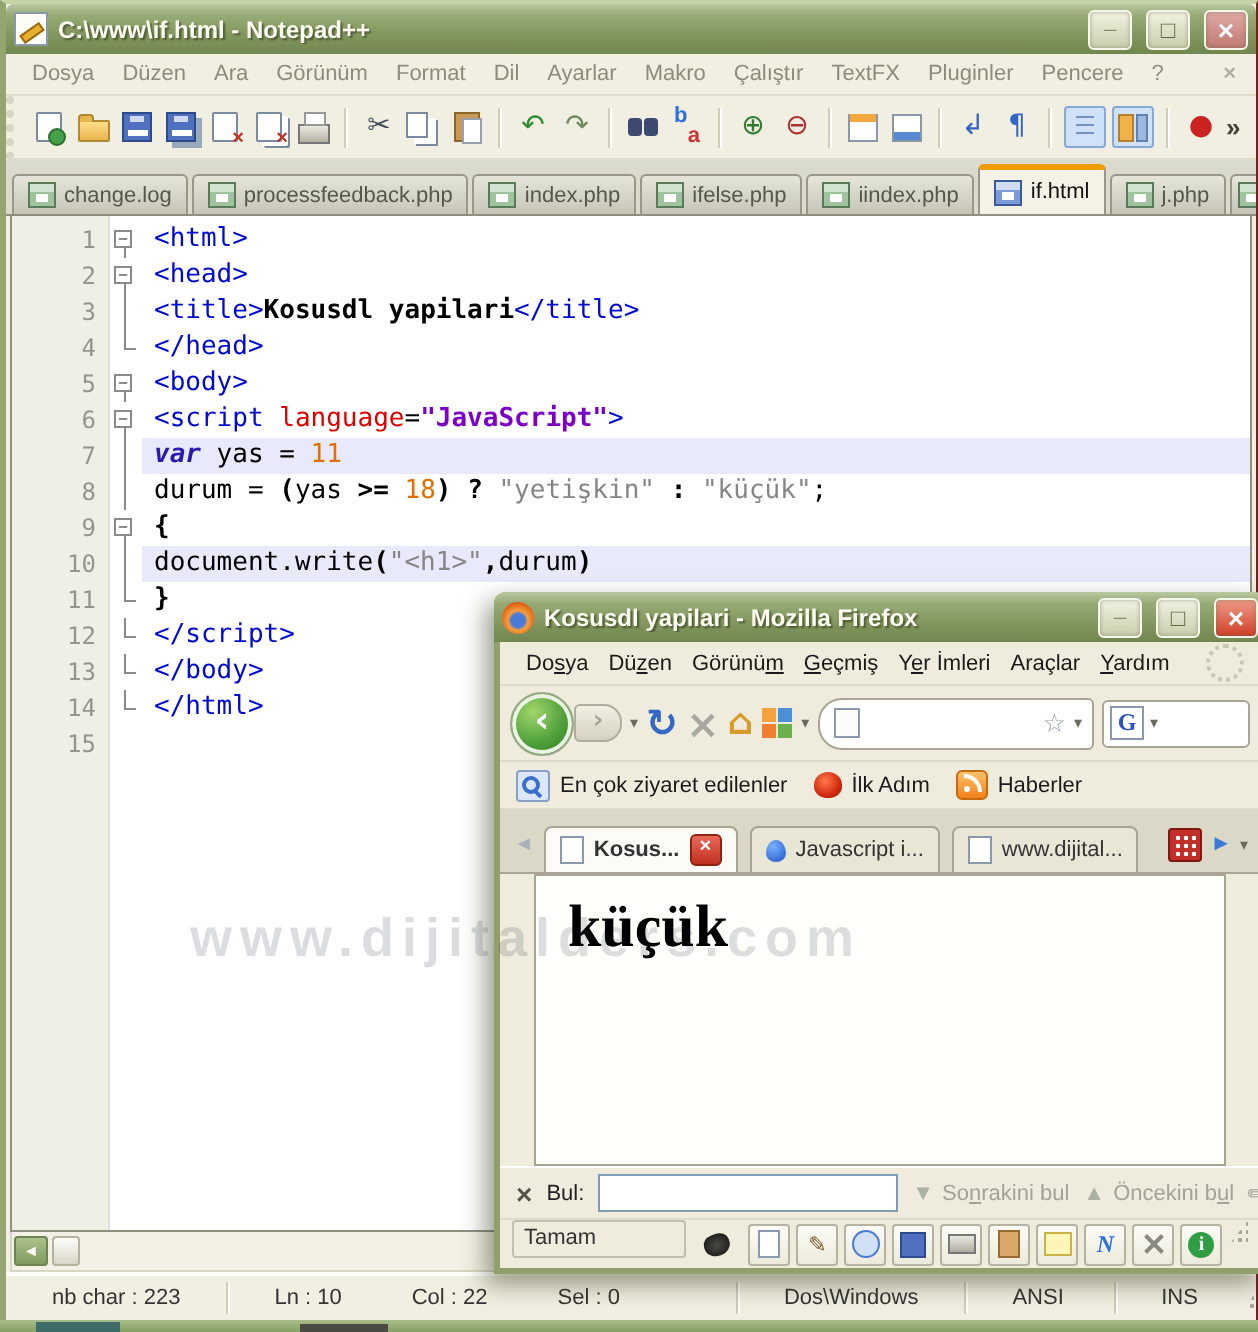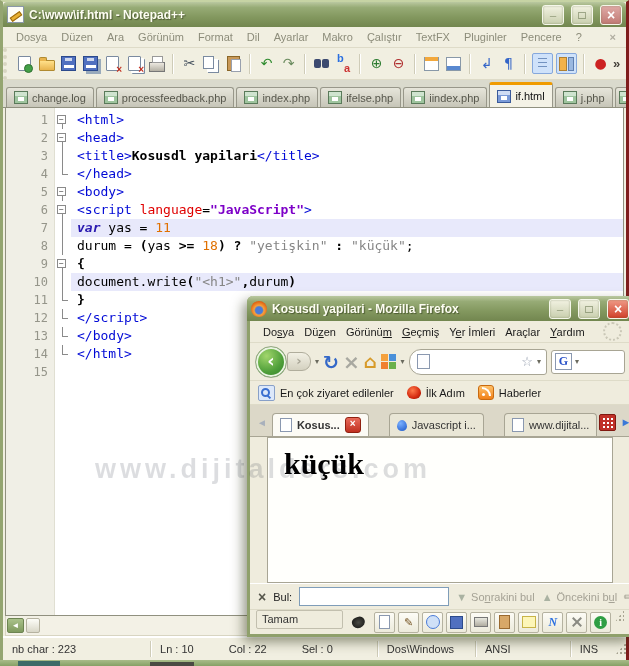--- a/index.html
+++ b/index.html
@@ -1,21 +1,21 @@
 <!DOCTYPE html>
 <html><head>
 <meta charset="utf-8">
 <style>
   html,body{margin:0;padding:0}
   #screen{position:relative;width:629px;height:666px;overflow:hidden;background:#8fa06b;
     font-family:"Liberation Sans",sans-serif;font-size:11px;color:#222;cursor:default}
   
   .npwin{position:absolute;left:0;top:0;width:629px;height:660px;box-sizing:border-box;
     display:flex;flex-direction:column;background:#f1efe1;
-    border-left:3px solid #94a571;border-right:3px solid #7f1d1d;border-top:2px solid #c6d3a4}
+    border-left:3px solid #94a571;border-right:1px solid #7f1d1d;border-top:2px solid #c6d3a4}
   .titlebar{height:25px;flex:0 0 25px;display:flex;align-items:center;gap:5px;padding:0 4px;
     background:linear-gradient(180deg,#bac8a0 0%,#97ab76 22%,#83985f 60%,#72864f 100%);
     border-radius:4px 4px 0 0}
   .title-text{flex:1;color:#fdfdf2;font-weight:bold;font-size:12px;white-space:nowrap;overflow:hidden;
     text-shadow:1px 1px 1px rgba(40,50,20,.6)}
   .wbtn{width:20px;height:18px;border:1px solid #f5f7ea;border-radius:3px;margin-left:2px;
     display:flex;align-items:center;justify-content:center;font-weight:bold;
     background:linear-gradient(#f2f2e2,#c9cfae);color:#5d6b45;box-shadow:inset 0 0 2px rgba(90,100,60,.5)}
   .wbtn.np-close{background:linear-gradient(#dfaaa6,#c17a74);color:#fff}
   .wbtn.ff-close{background:linear-gradient(#ef9a86,#d0402a);color:#fff}
@@ -106,21 +106,21 @@
   .c-tag{color:#0009d6}.c-attr{color:#e00000}.c-val{color:#7d00c8;font-weight:bold}
   .c-kw{color:#2a1ab0;font-weight:bold;font-style:italic}.c-num{color:#e07000}
   .c-str{color:#868686}.c-op{color:#000;font-weight:bold}.c-plain{color:#000}.c-bold{color:#000;font-weight:bold}
   
   .hscroll{height:17px;flex:0 0 17px;margin:0 2px;background:#f3f1e6;border:1px solid #d8d5c2;border-top:none;
     display:flex;align-items:center;padding:1px}
   .hs-left{width:15px;height:13px}
   .hs-thumb{width:12px;height:13px;margin-left:2px;background:linear-gradient(#fdfdf8,#d9d7c8);
     border:1px solid #b5b2a0;border-radius:2px}
   .np-status{height:22px;flex:0 0 22px;background:#f1efe1;border-top:2px solid #fff;display:flex;align-items:center;color:#333}
-  .st-cell{height:16px;line-height:16px;padding:0 9px;border-right:1px solid #cfccb8;box-shadow:1px 0 0 #fff;white-space:nowrap}
+  .st-cell{height:16px;line-height:16px;padding:0 23px;border-right:1px solid #cfccb8;box-shadow:1px 0 0 #fff;white-space:nowrap}
   .st-chars{width:150px}.st-pos{flex:1}.st-pos span{margin-right:35px}
   .st-eol{width:92px}.st-enc{width:88px}.st-ins{width:28px}
   .grip{width:13px;height:13px;margin-left:2px;background-image:radial-gradient(#a8a592 1px,transparent 1.2px);
     background-size:4px 4px;clip-path:polygon(100% 0,100% 100%,0 100%)}
   
   .taskbar{position:absolute;left:0;bottom:0;width:629px;height:6px;background:linear-gradient(#a9bc89,#86a065)}
   .taskbar::before{content:"";position:absolute;left:18px;top:1px;width:42px;height:5px;background:#3c6b68}
   .taskbar::after{content:"";position:absolute;left:150px;top:2px;width:44px;height:4px;background:#4a4a42}
   
   .ffwin{position:absolute;left:247px;top:296px;width:386px;height:341px;box-sizing:border-box;z-index:10;
@@ -447,21 +447,21 @@
           <span class="bm-firefox"></span>
           <span>İlk Adım</span>
         </span>
         <span class="bm">
           <span class="bm-rss"></span>
           <span>Haberler</span>
         </span>
       </div>
     <div class="ff-tabbar">
       <span class="tab-prev"></span>
-      <span id="ff-tabs" style="display:flex;align-items:flex-start;gap:20px">
+      <span id="ff-tabs" style="display:flex;align-items:flex-start;gap:6px">
           <div class="ff-tab active">
             <span class="t-page"></span>
             <span>Kosus...</span>
             <span class="t-close"></span>
           </div>
           <div class="ff-tab">
             <span class="t-script"></span>
             <span>Javascript i...</span>
           </div>
           <div class="ff-tab">

